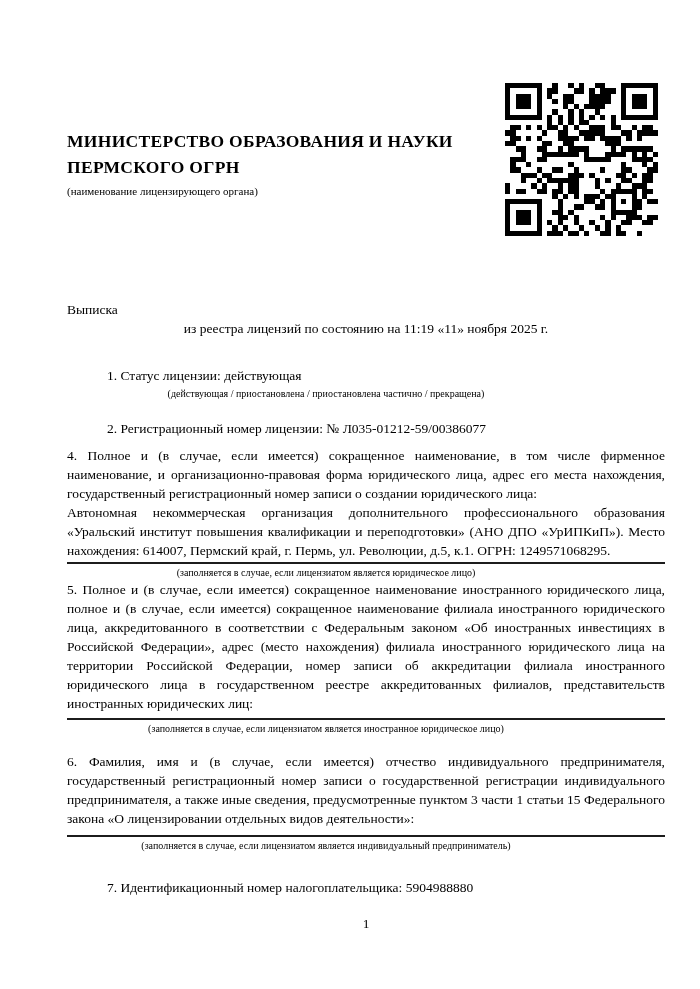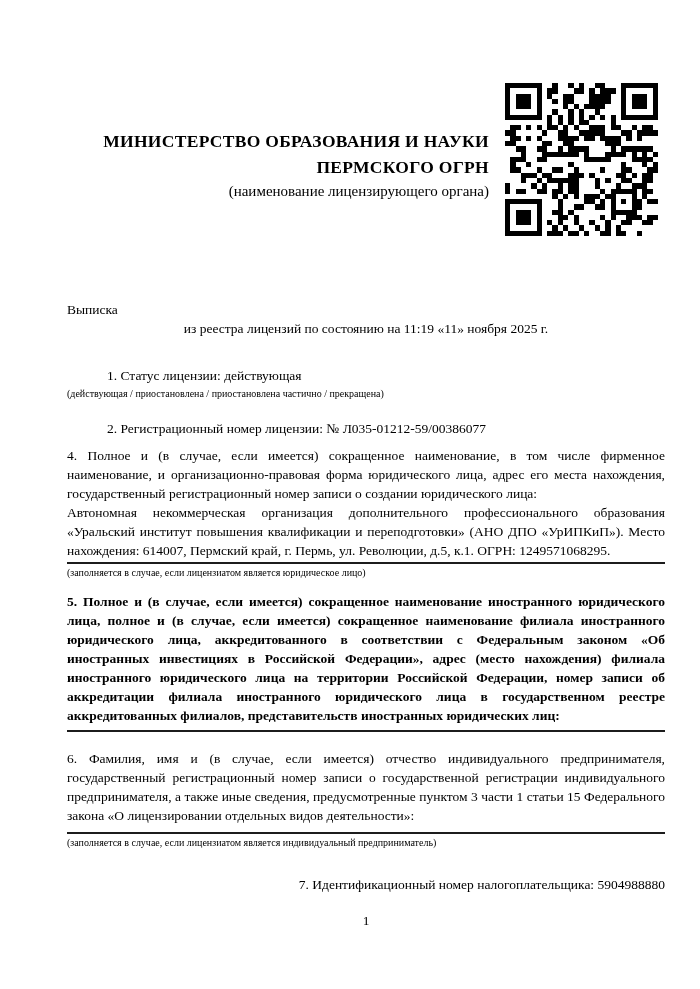--- a/index.html
+++ b/index.html
@@ -15,31 +15,31 @@
     position: relative;
     width: 700px; height: 989px;
     background: #ffffff;
   }
 
   
   .ministry-block {
     position: absolute;
     left: 67px; top: 128px;
     width: 422px;
-    text-align: right;
+    text-align: left;
   }
   .ministry-name {
     font-size: 17.5px;
     font-weight: bold;
     line-height: 26px;
     letter-spacing: 0.3px;
   }
   .ministry-caption {
     margin-top: 5px;
-    font-size: 15px;
+    font-size: 11px;
     line-height: 13px;
   }
 
   .qr-wrap {
     position: absolute;
     left: 505px; top: 83px;
     width: 153px; height: 153px;
   }
   .qr-wrap svg { display: block; width: 153px; height: 153px; }
 
@@ -51,35 +51,35 @@
     font-size: 13.5px;
     line-height: 19px;
   }
   .doc-title { }
   .doc-subtitle { text-align: center; font-family: Liberation Serif, serif; }
 
   .item-line { margin-top: 0; margin-left: 40px; }
   .item1 { margin-top: 28px; }
   .item2 { margin-top: 19px; }
   .item3 { margin-top: 17px; }
-  .item7 { margin-top: 26px; text-align: right; }
+  .item7 { margin-top: 26px; }
 
   .small-caption {
     font-size: 10px;
     line-height: 13px;
-    text-align: left;
+    text-align: center;
     margin-right: 80px;   
     margin-top: 2px;
   }
 
   .para {
     text-align: justify;
     margin-top: 8px;
   }
-  .para.q5 { margin-top: 13px; font-weight: bold; }
+  .para.q5 { margin-top: 1px; }
   .para.q6 { margin-top: 17px; }
   .answer { text-align: justify; }
 
   .rule {
     border: none;
     border-top: 2px solid #1c1c1c;
     height: 0;
     margin-top: 2px;
   }
   .rule.r5 { margin-top: 5px; }
@@ -516,20 +516,21 @@
 
 
     <div class="para">4. Полное и (в случае, если имеется) сокращенное наименование, в том числе фирменное наименование, и организационно-правовая форма юридического лица, адрес его места нахождения, государственный регистрационный номер записи о создании юридического лица:</div>
     <div class="answer">Автономная некоммерческая организация дополнительного профессионального образования «Уральский институт повышения квалификации и переподготовки» (АНО ДПО «УрИПКиП»). Место нахождения: 614007, Пермский край, г. Пермь, ул. Революции, д.5, к.1. ОГРН: 1249571068295.</div>
     <div class="rule"></div>
     <div class="small-caption">(заполняется в случае, если лицензиатом является юридическое лицо)</div>
 
     <div class="para q5">5. Полное и (в случае, если имеется) сокращенное наименование иностранного юридического лица, полное и (в случае, если имеется) сокращенное наименование филиала иностранного юридического лица, аккредитованного в соответствии с Федеральным законом «Об иностранных инвестициях в Российской Федерации», адрес (место нахождения) филиала иностранного юридического лица на территории Российской Федерации, номер записи об аккредитации филиала иностранного юридического лица в государственном реестре аккредитованных филиалов, представительств иностранных юридических лиц:</div>
     <div class="answer"></div>
     <div class="rule r5"></div>
+    <div class="small-caption">(заполняется в случае, если лицензиатом является иностранное юридическое лицо)</div>
 
     <div class="para q6">6. Фамилия, имя и (в случае, если имеется) отчество индивидуального предпринимателя, государственный регистрационный номер записи о государственной регистрации индивидуального предпринимателя, а также иные сведения, предусмотренные пунктом 3 части 1 статьи 15 Федерального закона «О лицензировании отдельных видов деятельности»:</div>
     <div class="answer"></div>
     <div class="rule r6"></div>
     <div class="small-caption">(заполняется в случае, если лицензиатом является индивидуальный предприниматель)</div>
 
     <div class="item-line item7">7. Идентификационный номер налогоплательщика: 5904988880</div>
 
     <div class="page-number">1</div>
 

